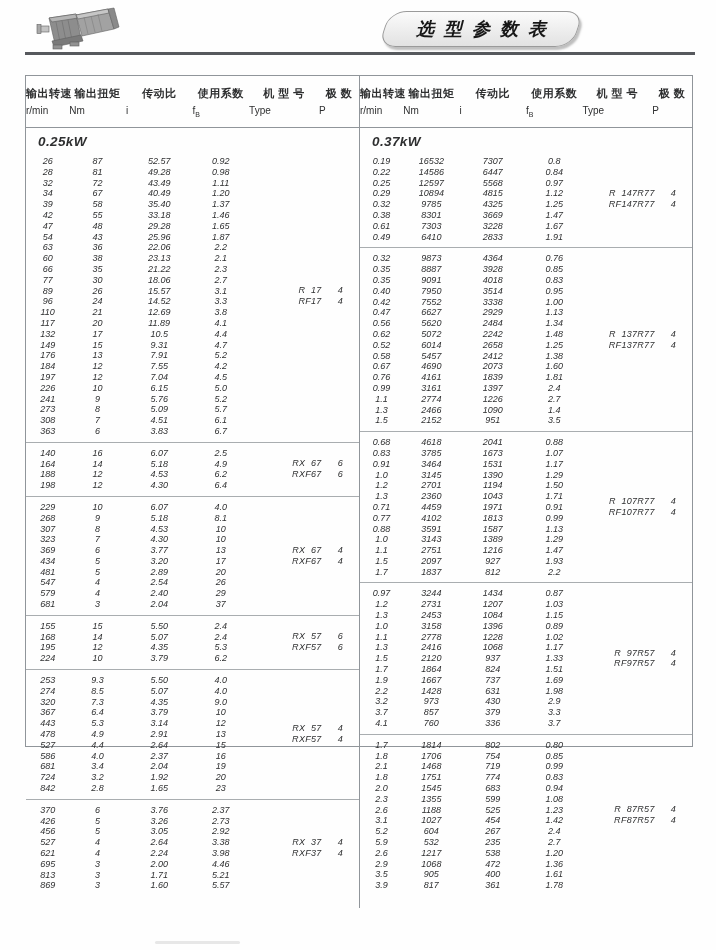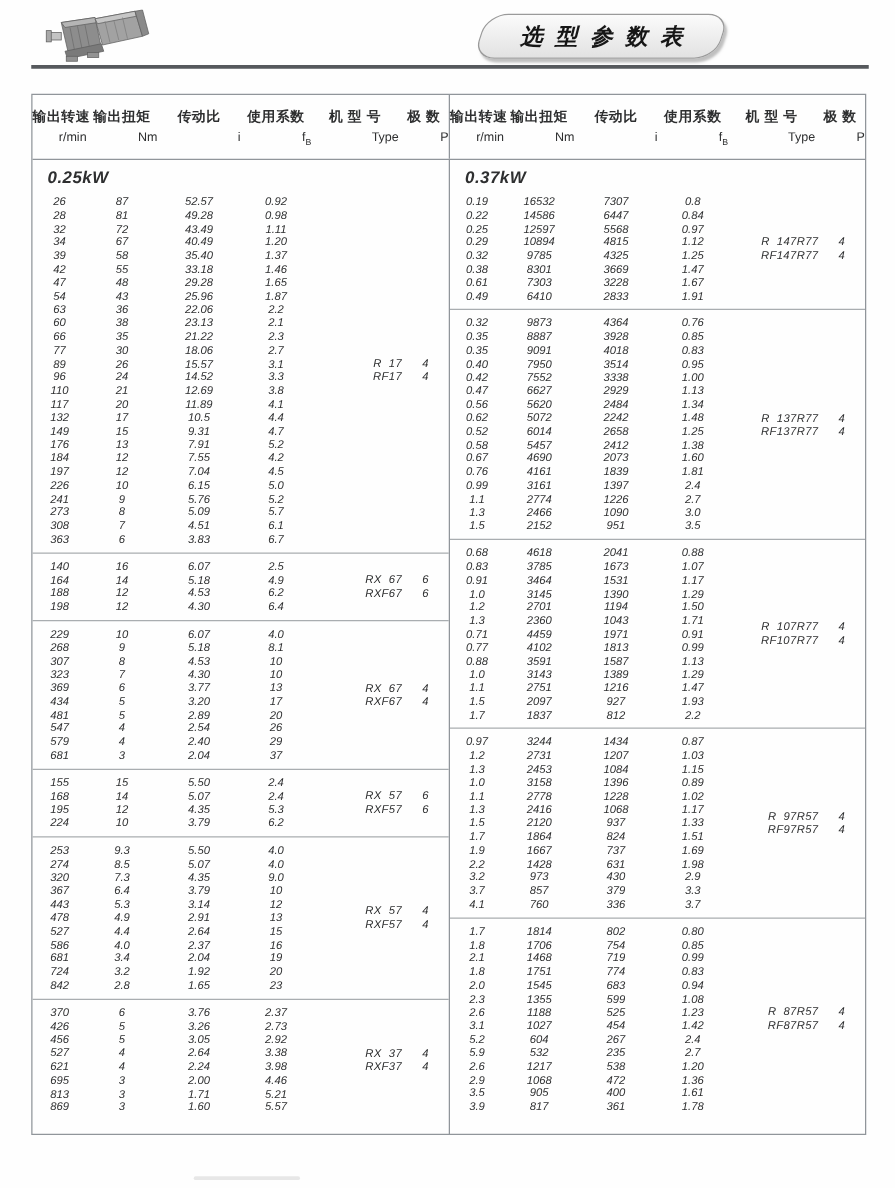--- a/index.html
+++ b/index.html
@@ -23,32 +23,32 @@
   .banner .title-text {
     transform:skewX(18deg);
     font-weight:bold; font-style:italic; font-size:18px;
     letter-spacing:10px; padding-left:10px; color:#161616;
     font-family:"DejaVu Sans","Liberation Sans",sans-serif;
   }
   .rule { position:absolute; top:52px; left:25px; width:670px; height:3px; background:#56595d; }
 
   
   .seltable {
-    position:absolute; top:75px; left:25px; width:668px; height:833px;
+    position:absolute; top:75px; left:25px; width:668px; height:672px;
     border:1px solid #90959a; box-sizing:border-box; background:#fefefe;
   }
   .thead { height:51px; border-bottom:1px solid #90959a; display:flex; }
   .hhalf {
     width:50%; box-sizing:border-box;
     display:grid; grid-template-columns:13% 17% 20% 17% 21% 12%;
     align-content:center; row-gap:4px;
   }
   .hhalf + .hhalf { border-left:1px solid #90959a; }
   .hcol  { text-align:center; font-weight:bold; font-size:11px; letter-spacing:.5px; white-space:nowrap; }
-  .hunit { text-align:right; font-size:10px; }
+  .hunit { text-align:left; font-size:10px; }
   .hunit sub { font-size:7px; }
 
   .tbody { display:flex; height:780px;font-style:italic; }
   .half { width:50%; box-sizing:border-box; display:flex; flex-direction:column; }
   .half + .half { border-left:1px solid #90959a; }
 
   .power { font-size:13.5px; font-weight:bold; padding:6px 0 2px 12px; letter-spacing:.4px; }
 
   .block { position:relative; padding:5px 0; }
   .block + .block { border-top:1px solid #a9adb0; }
@@ -900,21 +900,21 @@
               <div class="cell">2774</div>
               <div class="cell">1226</div>
               <div class="cell">2.7</div>
               <div class="cell"></div>
               <div class="cell"></div>
             </div>
             <div class="row">
               <div class="cell">1.3</div>
               <div class="cell">2466</div>
               <div class="cell">1090</div>
-              <div class="cell">3.0</div>
+              <div class="cell">1.4</div>
               <div class="cell"></div>
               <div class="cell"></div>
             </div>
             <div class="row">
               <div class="cell">1.5</div>
               <div class="cell">2152</div>
               <div class="cell">951</div>
               <div class="cell">3.5</div>
               <div class="cell"></div>
               <div class="cell"></div>

